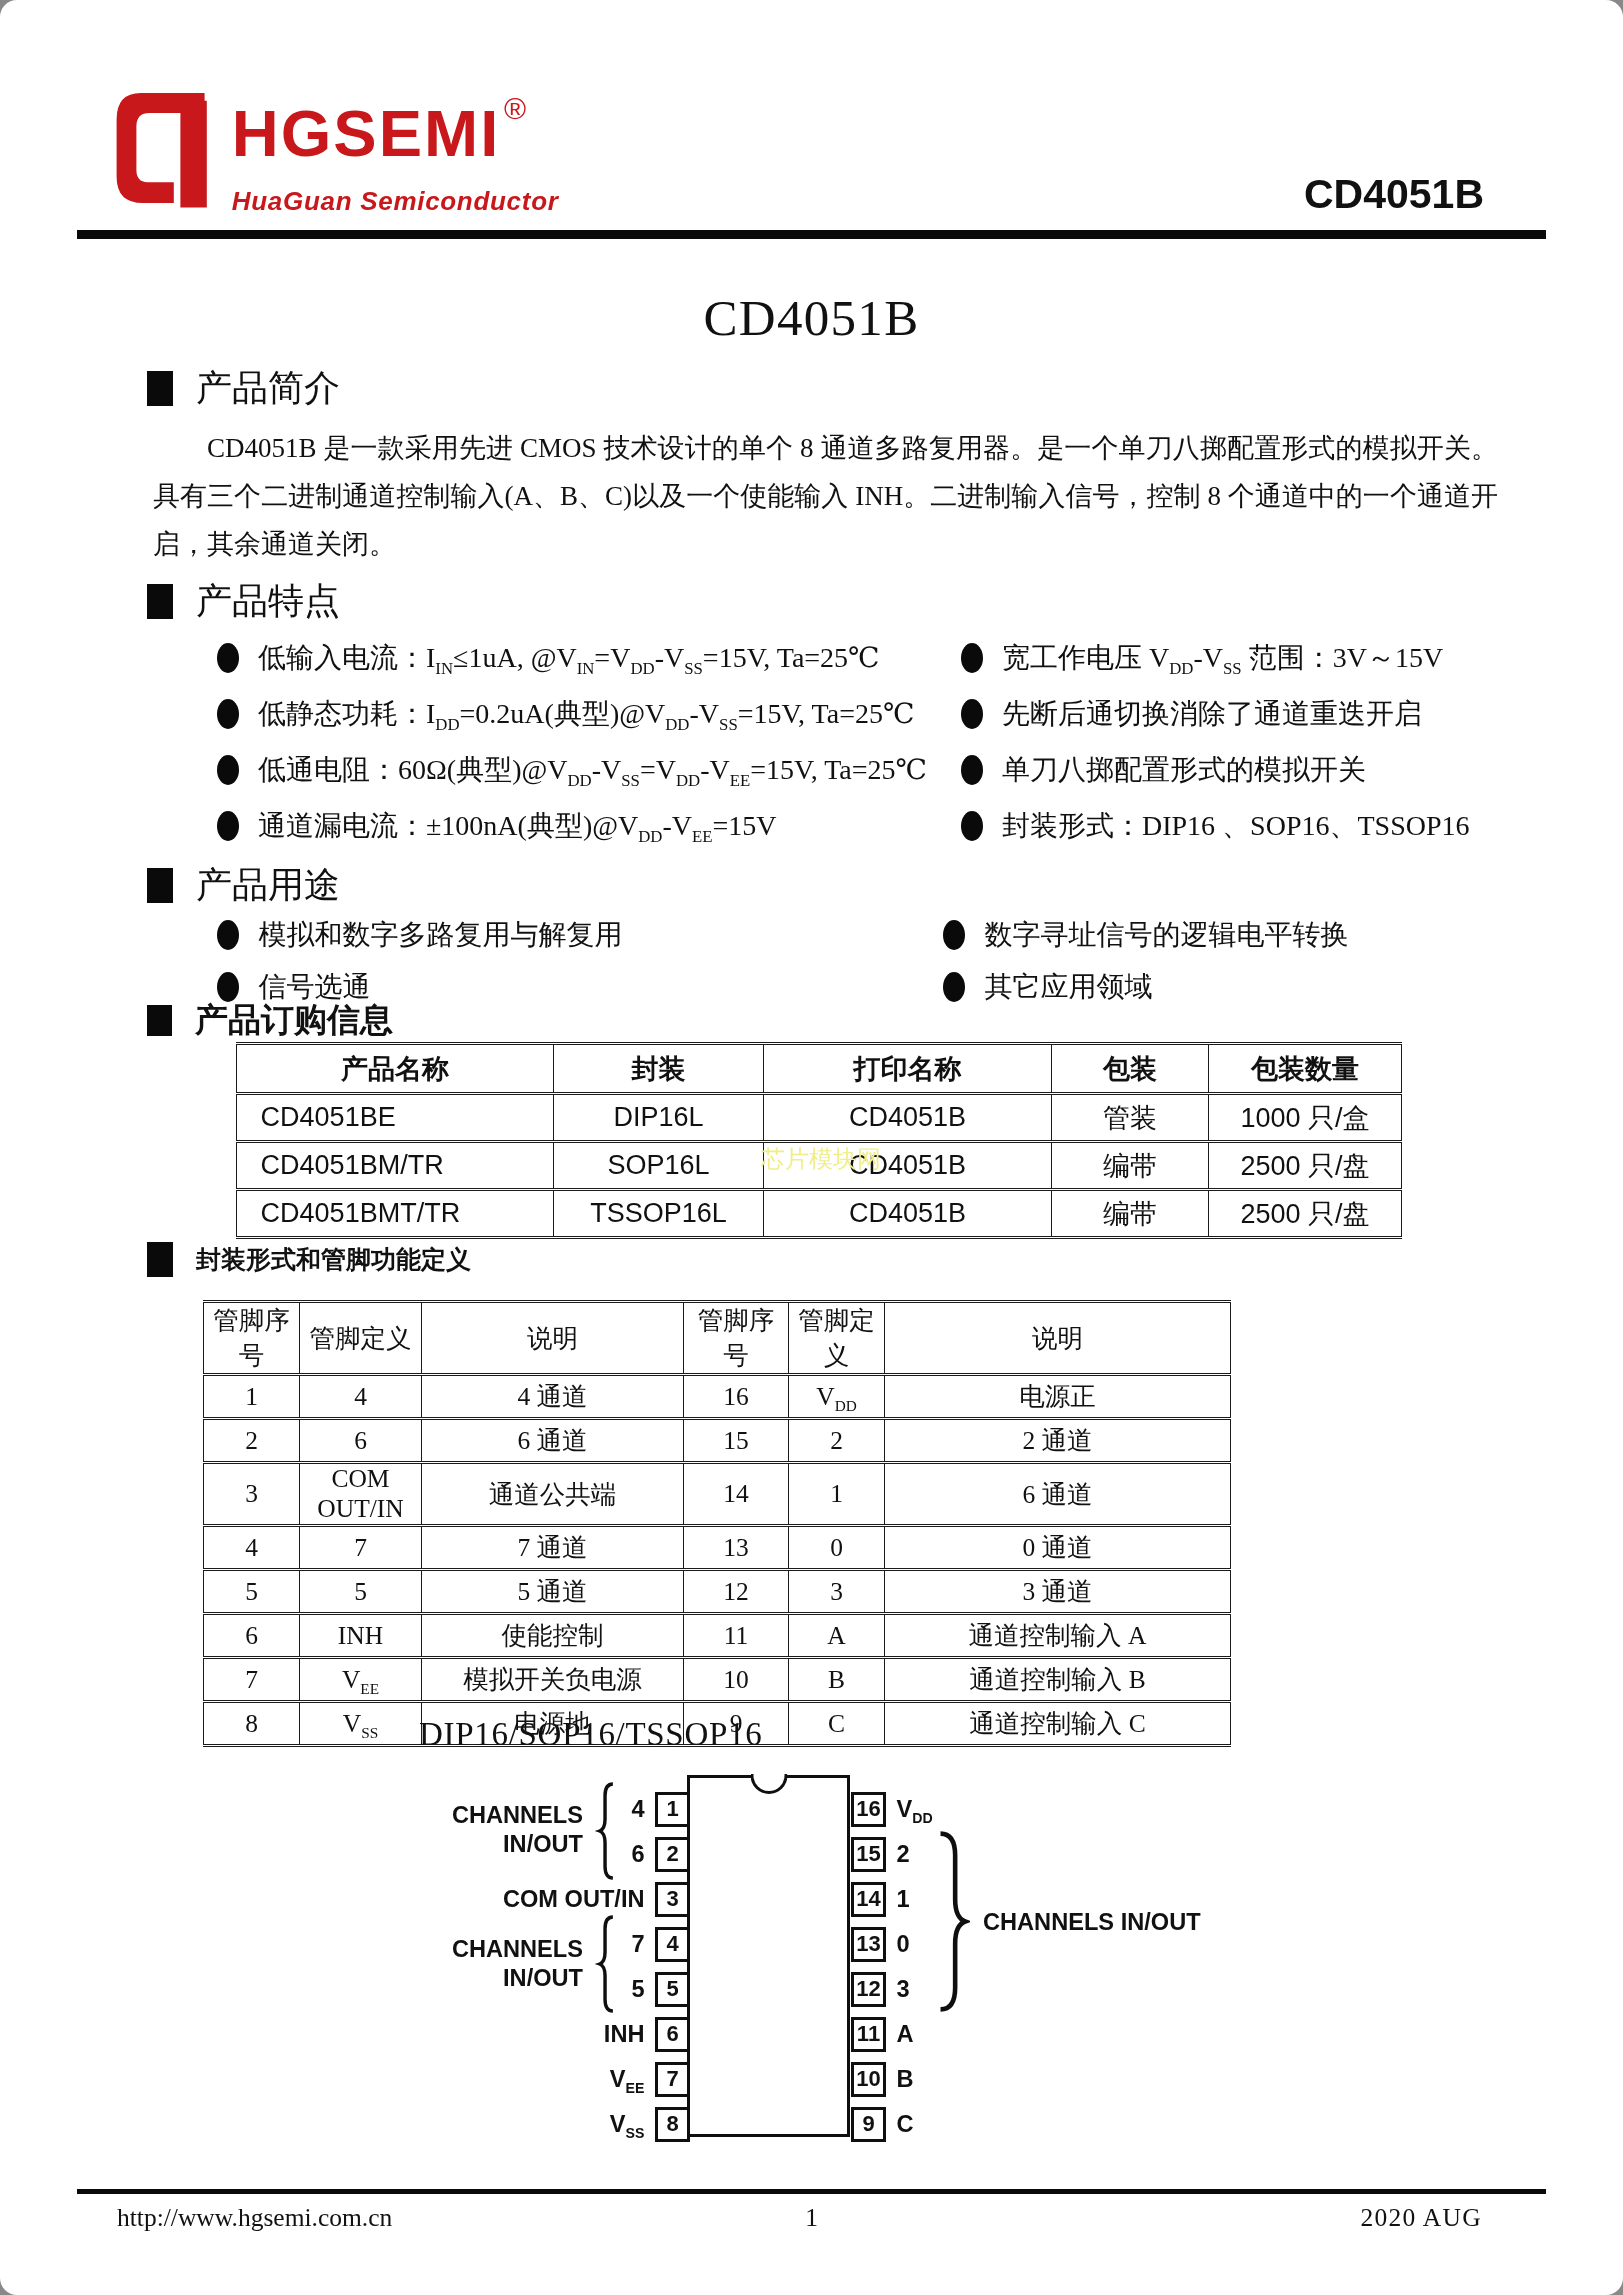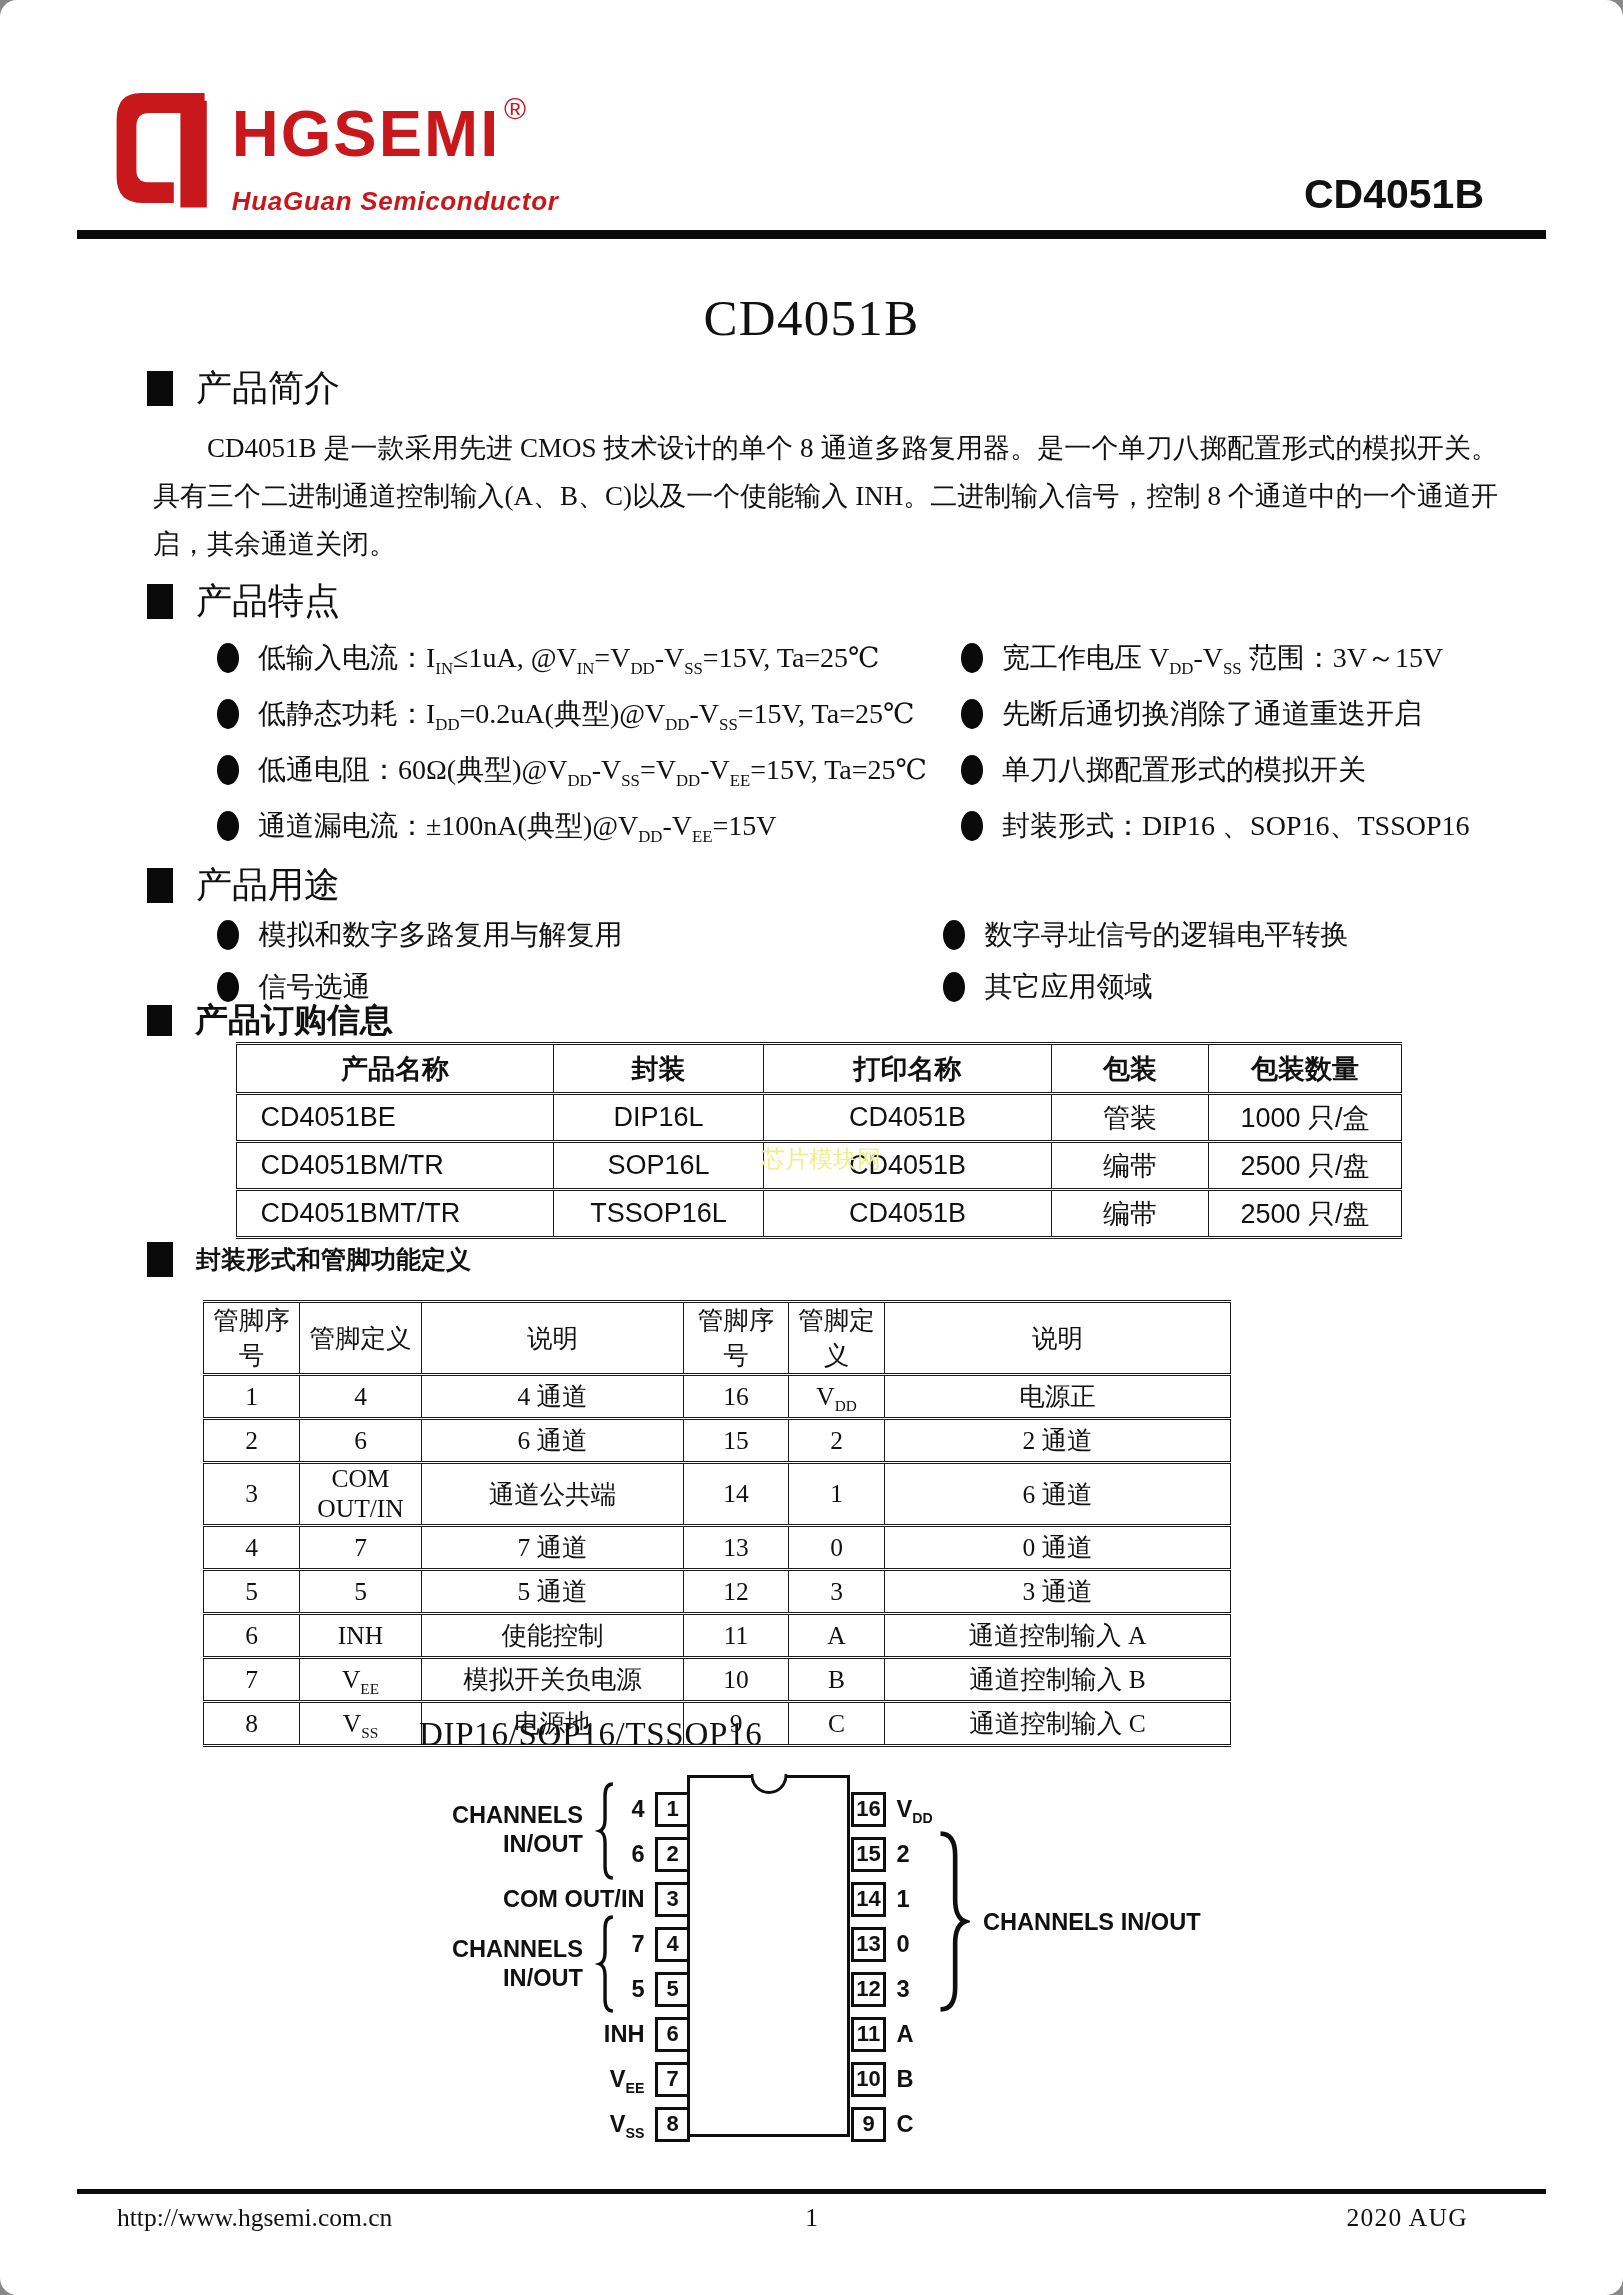--- a/index.html
+++ b/index.html
@@ -93,21 +93,21 @@
   .brace{position:absolute;}
   .b1{left:175px;top:14.4px;}
   .b2{left:175px;top:148px;}
   .b3{left:514px;top:63px;}
 
   
   .rule-bot{position:absolute;left:77px;top:2189px;width:1469px;height:5.2px;background:#0a0a0a;}
   .footer{position:absolute;left:0;top:2203px;width:1623px;font-size:25.5px;}
   .f-url{position:absolute;left:117px;}
   .f-page{position:absolute;left:0;width:1623px;text-align:center;}
-  .f-date{position:absolute;right:155px;letter-spacing:1.3px;}
+  .f-date{position:absolute;right:141px;letter-spacing:1.3px;}
 </style>
 </head>
 <body>
 
 <div class="page">
 
   <div class="logo">
     <svg class="logo-mark" viewBox="0 0 100 110">
       <path d="M86 6 L28 6 Q6 6 6 30 L6 82 Q6 106 30 106 L58 106 L58 87 L34 87 Q24 87 24 76 L24 36 Q24 24 36 24 L86 24 Z" fill="#c8181c"></path>
       <rect x="64" y="13" width="24" height="97" fill="#c8181c"></rect>

